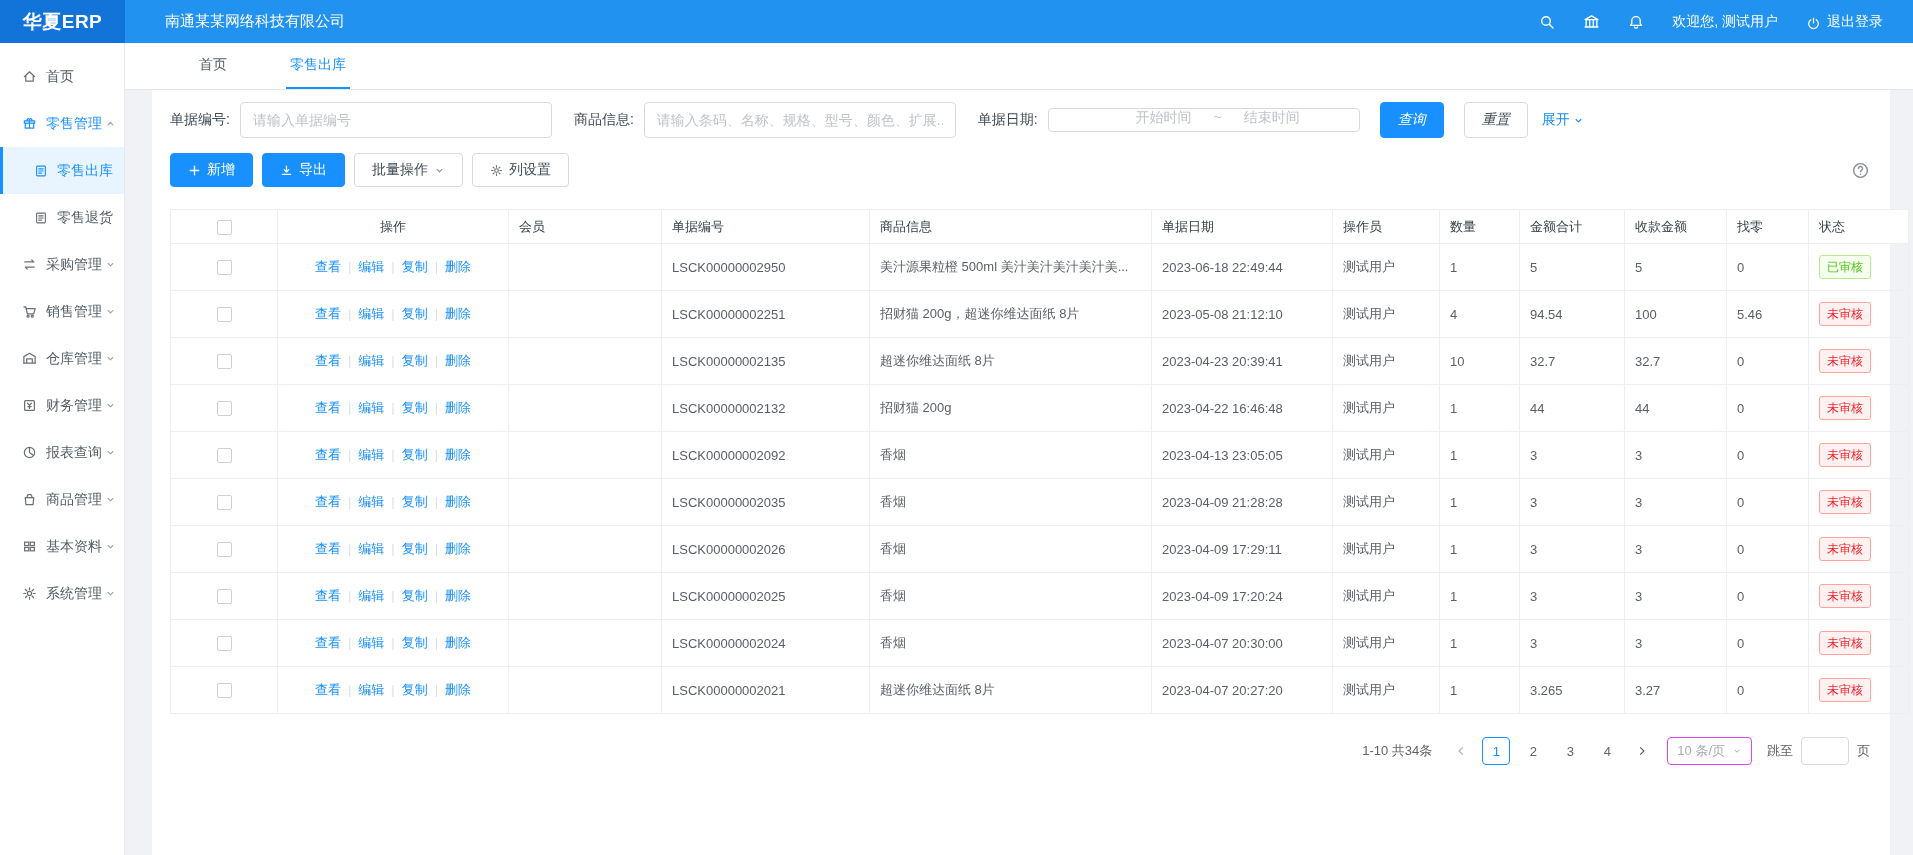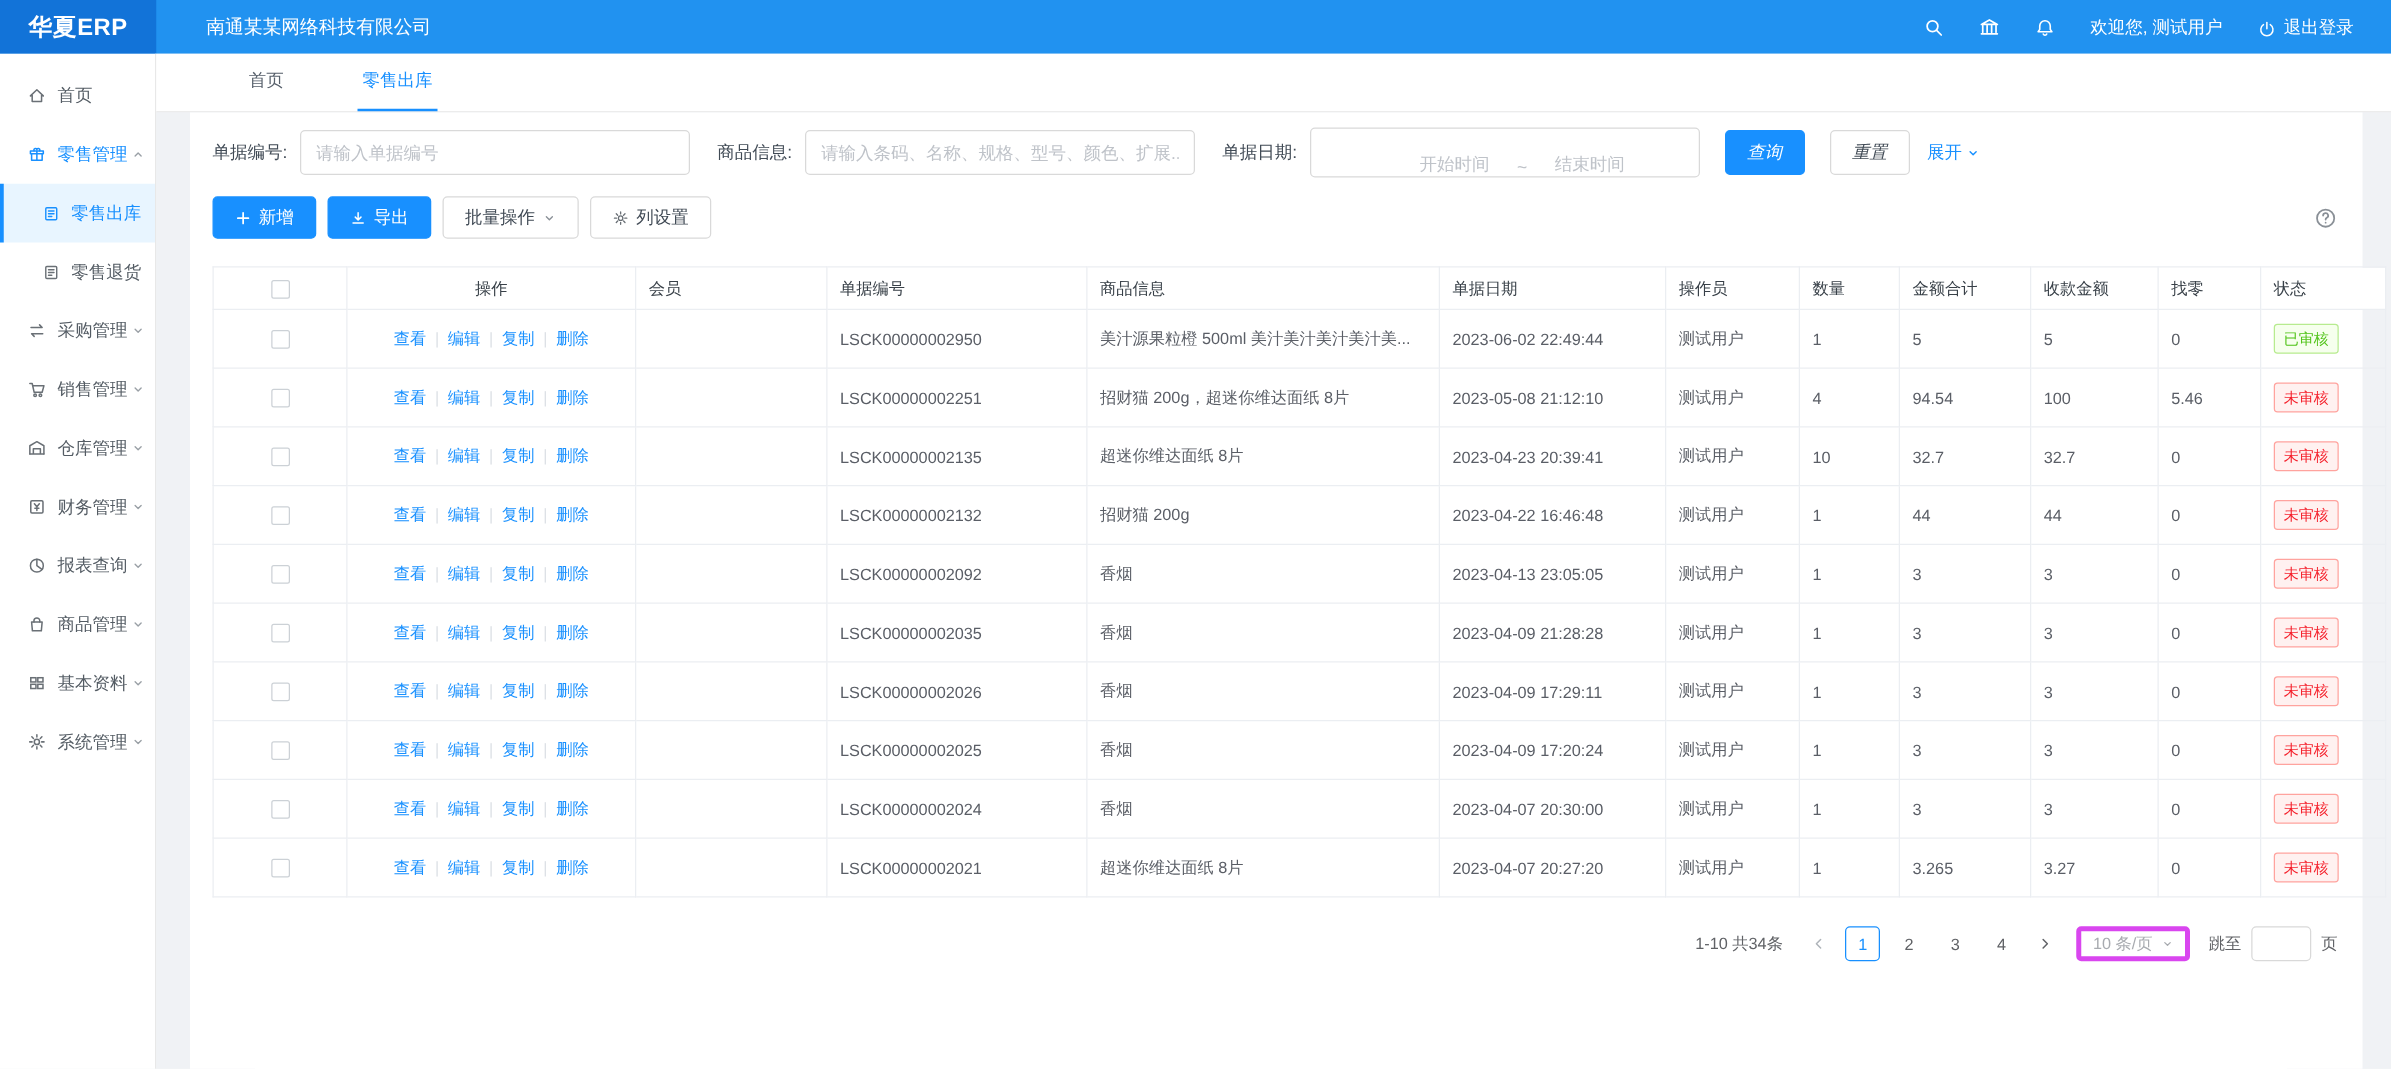--- a/index.html
+++ b/index.html
@@ -35,21 +35,21 @@
 
   .content { flex:1; padding:0 23px 0 27px; background:#f0f2f5; min-height:0; }
   .card { background:#fff; height:100%; padding:12px 18px 0; }
 
   
   .filters { display:flex; align-items:center; font-size:14px; color:#404a55; }
   .f-label { margin-right:10px; white-space:nowrap; }
   .f-group { display:flex; align-items:center; margin-right:22px; }
   .inp { width:312px; height:36px; border:1px solid #d9d9d9; border-radius:4px; padding:0 12px; font-size:14px; color:#404a55; outline:none; font-family:inherit; }
   .inp::placeholder { color:#bfc3c9; }
-  .daterange { width:312px; height:40px; border:1px solid #d9d9d9; border-radius:4px; display:flex; align-items:flex-end; justify-content:center; gap:22px; font-size:14px; color:#bfc3c9; cursor:text;padding-left:28px; }
+  .daterange { width:312px; height:24px; border:1px solid #d9d9d9; border-radius:4px; display:flex; align-items:flex-start; justify-content:center; gap:22px; font-size:14px; color:#bfc3c9; cursor:text;padding-left:28px; }
   .btn { height:36px; border:1px solid #d9d9d9; background:#fff; border-radius:4px; font-size:14px; color:#404a55; padding:0 17px; display:inline-flex; align-items:center; gap:6px; cursor:pointer; font-family:inherit; white-space:nowrap; }
   .btn.primary { background:#1890ff; border-color:#1890ff; color:#fff; }
   .expand { display:inline-flex; align-items:center; gap:3px; color:#1890ff; font-size:14px; margin-left:14px; cursor:pointer; white-space:nowrap; }
   .filters .btn { margin-left:20px;font-style:italic; }
 
   
   .toolbar { margin-top:15px; display:flex; align-items:center; gap:9px; }
   .toolbar .btn { height:34px;justify-content:center; }
   .help { margin-left:auto; color:#8a9097; cursor:pointer; padding-right:2px; }
 
@@ -66,21 +66,21 @@
   .badge-green { color:#52c41a; background:#f6ffed; border-color:#b7eb8f; }
   .badge-red { color:#f5222d; background:#fff1f0; border-color:#ffa39e; }
 
   
   .pager { display:flex; justify-content:flex-end; align-items:center; gap:9px; padding:23px 2px 0 0; font-size:13px; color:#606266; }
   .pg-total { margin-right:8px; }
   .pg-arrow { width:24px; height:28px; display:flex; align-items:center; justify-content:center; cursor:pointer; color:#aeb3b9; }
   .pg-arrow.next { color:#606266; }
   .pg-num { min-width:28px; height:28px; display:flex; align-items:center; justify-content:center; border-radius:4px; cursor:pointer; }
   .pg-num.current { border:1px solid #1890ff; color:#1890ff; background:#fff; }
-  .pg-size { height:28px; border:4px solid #d946ef; border-radius:4px; display:flex; align-items:center; gap:7px; padding:0 9px; color:#a8abb0; cursor:pointer; margin-left:4px; }
+  .pg-size { height:28px; border:1px solid #d946ef; border-radius:4px; display:flex; align-items:center; gap:7px; padding:0 9px; color:#a8abb0; cursor:pointer; margin-left:4px; }
   .pg-jump { display:flex; align-items:center; gap:8px; margin-left:6px; }
   .pg-input { width:48px; height:28px; border:1px solid #d9d9d9; border-radius:4px; outline:none; padding:0 6px; font-family:inherit; }
 </style>
 </head>
 <body>
 
 <header class="hd">
   <div class="hd-logo">华夏ERP</div>
   <div class="hd-company">南通某某网络科技有限公司</div>
   <div class="hd-right">
@@ -388,21 +388,21 @@
               <th>状态</th>
             </tr>
           </thead>
           <tbody>
             <tr>
               <td class="c-cb"><span class="cb"></span></td>
               <td class="c-ops"><a>查看</a><a>编辑</a><a>复制</a><a>删除</a></td>
               <td></td>
               <td>LSCK00000002950</td>
               <td>美汁源果粒橙 500ml 美汁美汁美汁美汁美...</td>
-              <td>2023-06-02 22:49:44</td>
+              <td>2023-06-18 22:49:44</td>
               <td>测试用户</td>
               <td>1</td>
               <td>5</td>
               <td>5</td>
               <td>0</td>
               <td><span class="badge badge-green">已审核</span></td>
             </tr>
             <tr>
               <td class="c-cb"><span class="cb"></span></td>
               <td class="c-ops"><a>查看</a><a>编辑</a><a>复制</a><a>删除</a></td>

